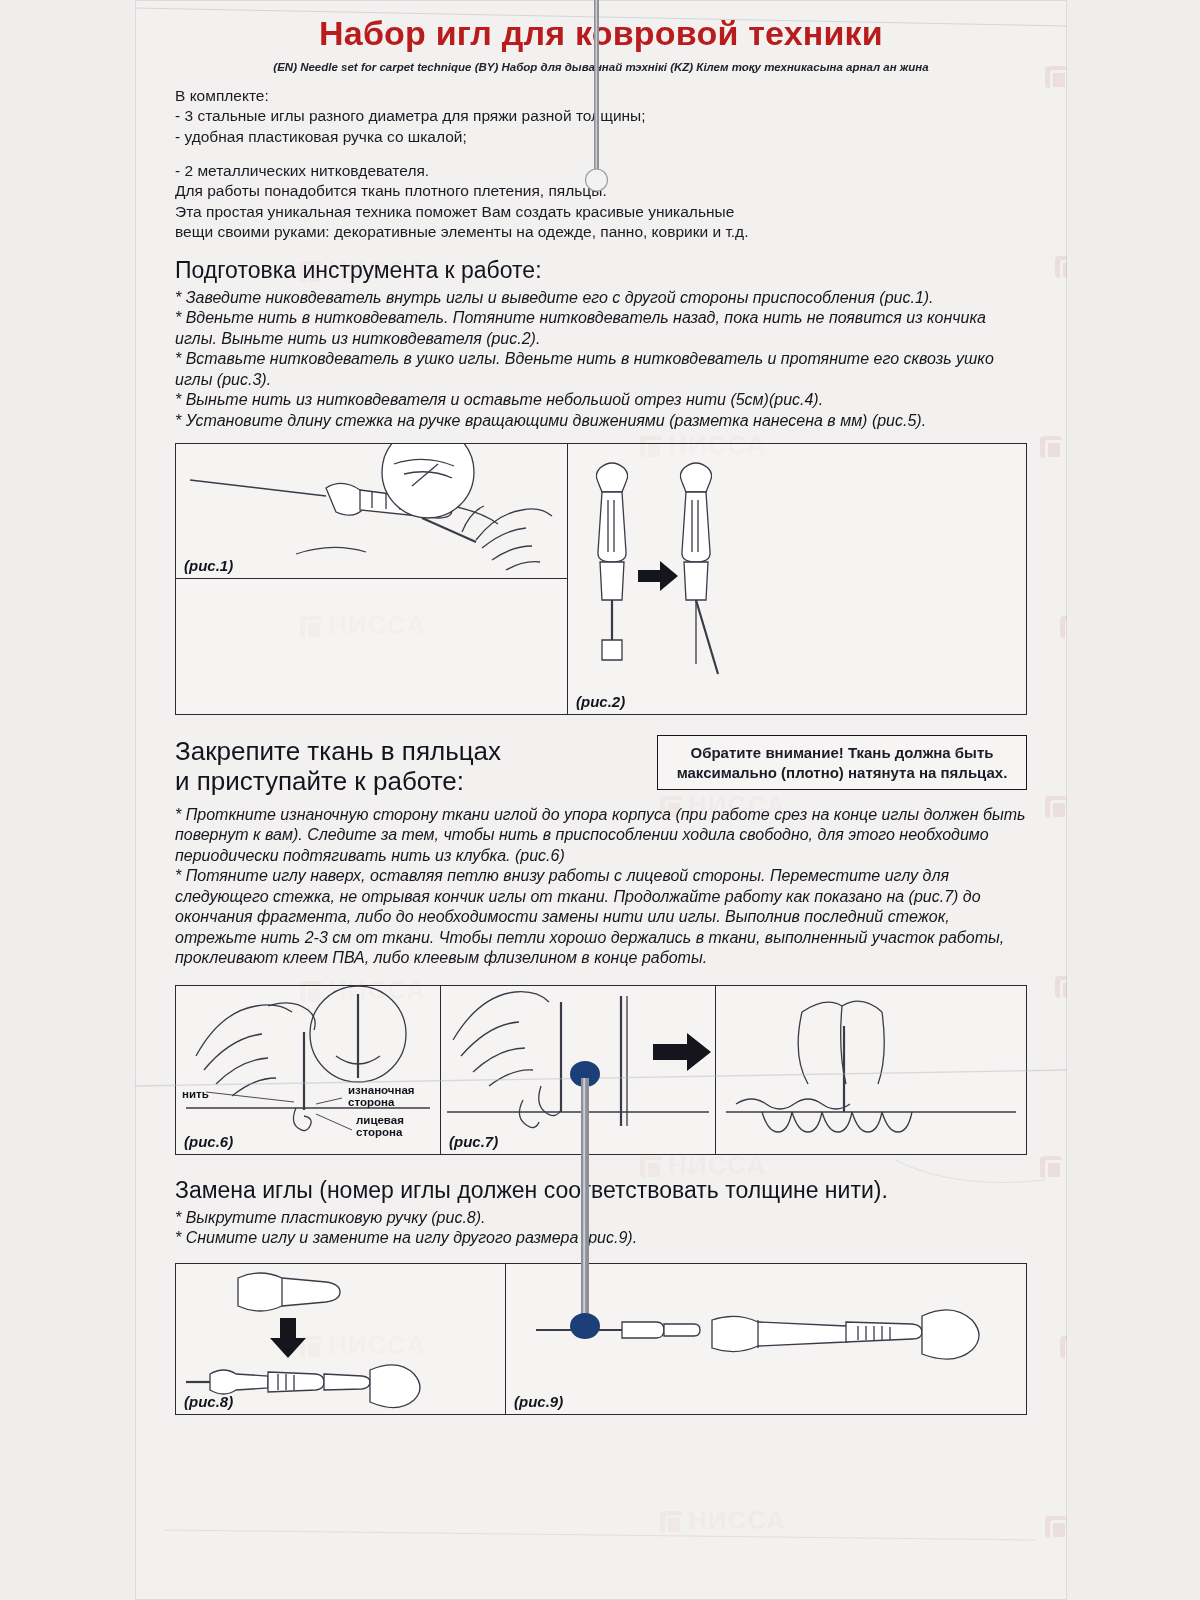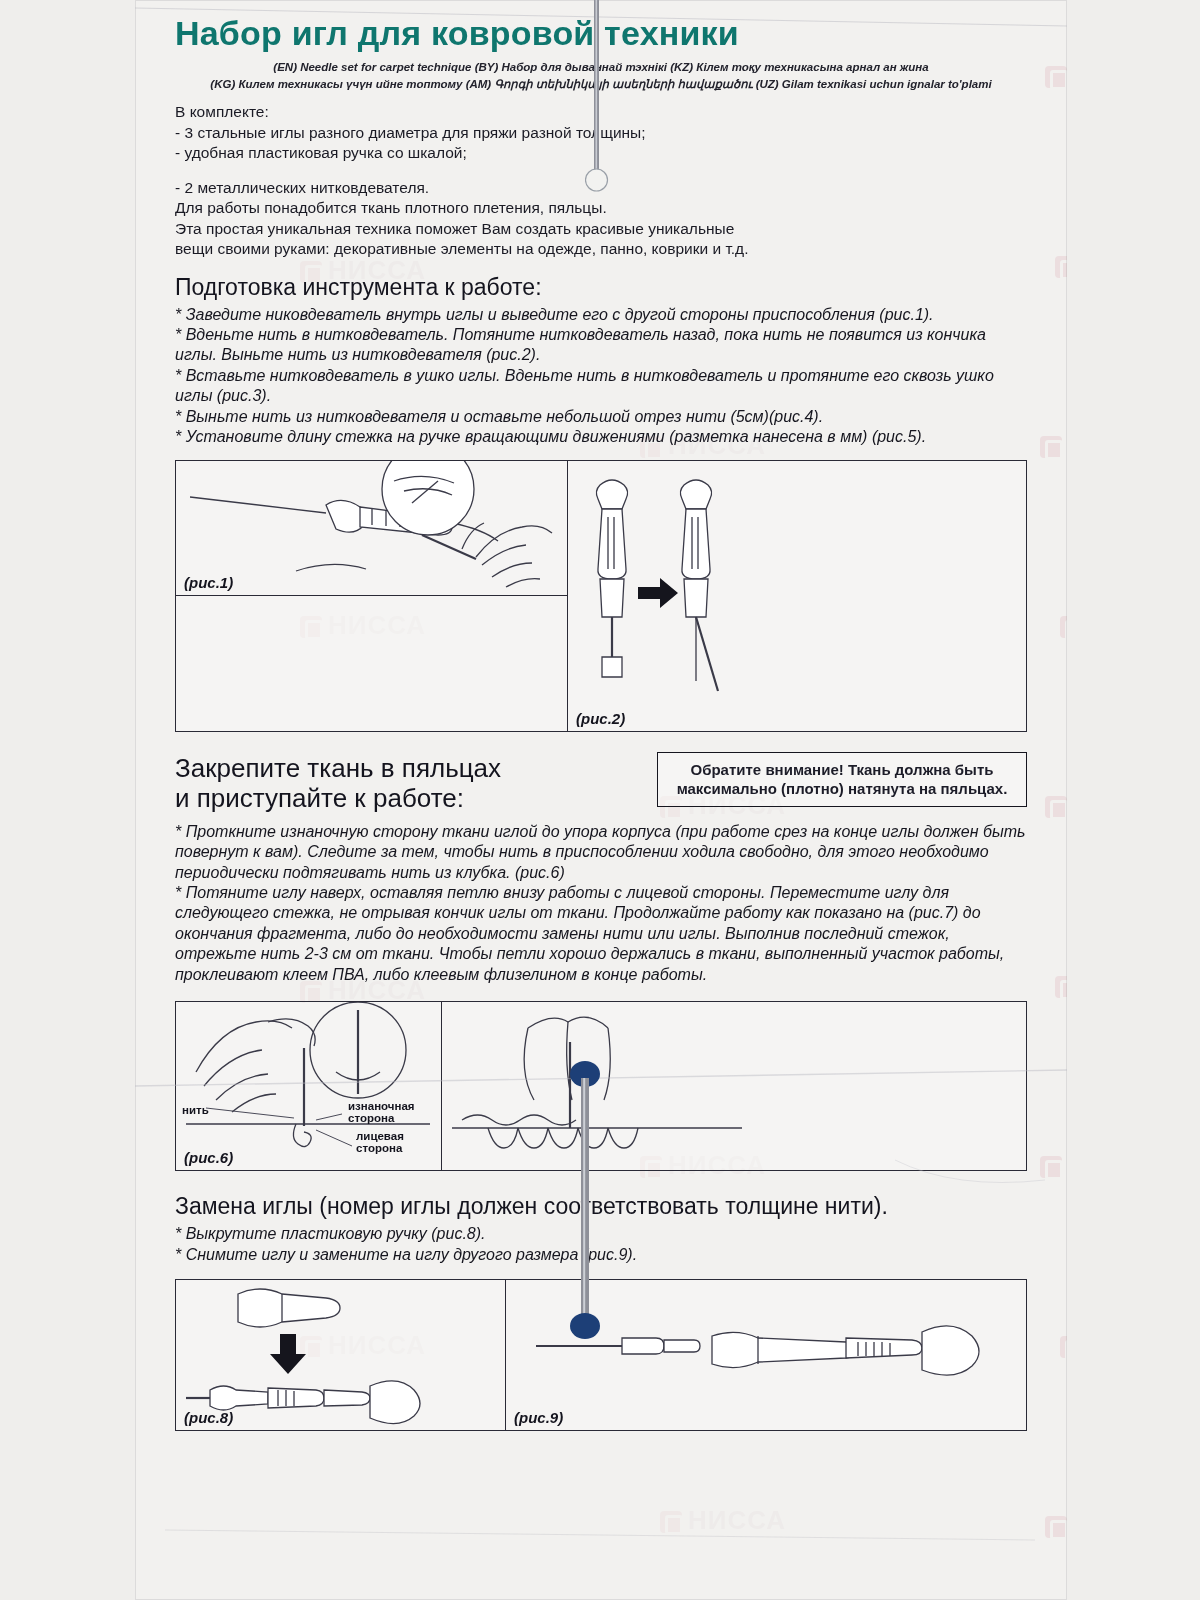--- a/index.html
+++ b/index.html
@@ -59,24 +59,24 @@
     z-index:2;
     color:#1c1c28;
   }
   .inner{
     position:relative;
     padding:8px 40px 0 40px;
   }
   h1.title{
     font-size:34px;
     font-weight:bold;
-    text-align:left;
+    text-align:center;
     margin:6px 0 6px 0;
     letter-spacing:.2px;
-    color:#0f766e;
+    color:#b91c1c;
   }
   .langs{
     text-align:center;
     font-size:11.5px;
     font-style:italic;
     font-weight:bold;
     line-height:1.45;
     color:#22222c;
     margin-bottom:10px;
   }
@@ -224,21 +224,20 @@
 <div class="edge-right"></div>
 <div class="sheet"></div>
 
 <div class="page">
   <div class="inner">
 
     <h1 class="title">Набор игл для ковровой техники</h1>
 
     <div class="langs">
       <div>(EN) Needle set for carpet technique (BY) Набор для дываннай тэхнікі (KZ) Кілем тоқу техникасына арнал ан жина</div>
-      <div>(KG) Килем техникасы үчүн ийне топтому (AM) Գորգի տեխնիկայի ասեղների հավաքածու (UZ) Gilam texnikasi uchun ignalar to'plami</div>
     </div>
 
     <div class="body-text">
       <p>В комплекте:</p>
       <p>- 3 стальные иглы разного диаметра для пряжи разной толщины;</p>
       <p>- удобная пластиковая ручка со шкалой;</p>
       <div class="gap"></div>
       <p>- 2 металлических нитковдевателя.</p>
       <p>Для работы понадобится ткань плотного плетения, пяльцы.</p>
       <p>Эта простая уникальная техника поможет Вам создать красивые уникальные</p>
@@ -337,20 +336,36 @@
           <text class="fig-note" x="172" y="108">изнаночная</text>
           <text class="fig-note" x="172" y="120">сторона</text>
           <text class="fig-note" x="180" y="138">лицевая</text>
           <text class="fig-note" x="180" y="150">сторона</text>
           <path class="thin" d="M30 106 L118 116"></path>
           <path class="thin" d="M166 112 L140 118"></path>
           <path class="thin" d="M176 144 L140 128"></path>
         </svg>
         <div class="figlabel">(рис.6)</div>
       </div>
+      <div class="figcell" style="width:276px;position:relative;">
+        <svg width="274" height="164" viewBox="0 0 274 164">
+          <path class="ln" d="M12 54 q26 -44 62 -48 q22 -2 34 10"></path>
+          <path class="ln" d="M20 70 q28 -32 58 -34"></path>
+          <path class="ln" d="M32 86 q26 -24 52 -24"></path>
+          <path class="ln" d="M48 100 q24 -18 44 -16"></path>
+          <path class="ln2" d="M120 16 L120 126"></path>
+          <path class="ln" d="M100 100 q-6 18 4 26 q10 8 16 -2"></path>
+          <path class="ln" d="M82 114 q-8 16 2 24 q10 8 14 -2"></path>
+          <path class="ln" d="M6 126 L268 126"></path>
+          <path class="ln2" d="M180 10 L180 140"></path>
+          <path class="ln" d="M186 10 L186 140"></path>
+          <path class="arrow" d="M212 58 h34 v-11 l24 19 l-24 19 v-11 h-34 z"></path>
+        </svg>
+        <div class="figlabel">(рис.7)</div>
+      </div>
       <div class="figcell" style="flex:1;position:relative;">
         <svg width="310" height="164" viewBox="0 0 310 164">
           <path class="ln" d="M86 26 q-10 44 6 72 M126 20 q-4 46 4 78 M166 26 q6 44 -4 72"></path>
           <path class="ln" d="M86 26 q24 -16 40 -6 q20 -12 40 6"></path>
           <path class="ln2" d="M128 40 L128 126"></path>
           <path class="ln" d="M10 126 L300 126"></path>
           <path class="ln" d="M46 126 q6 20 16 20 q10 0 14 -20"></path>
           <path class="ln" d="M76 126 q6 20 16 20 q10 0 14 -20"></path>
           <path class="ln" d="M106 126 q6 20 16 20 q10 0 14 -20"></path>
           <path class="ln" d="M136 126 q6 20 16 20 q10 0 14 -20"></path>

